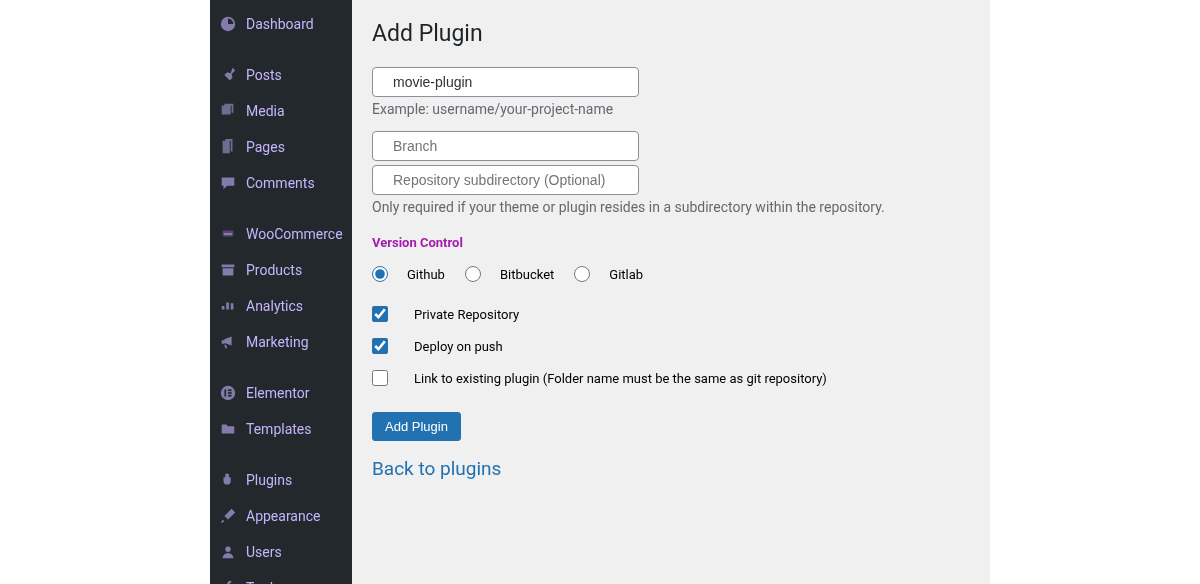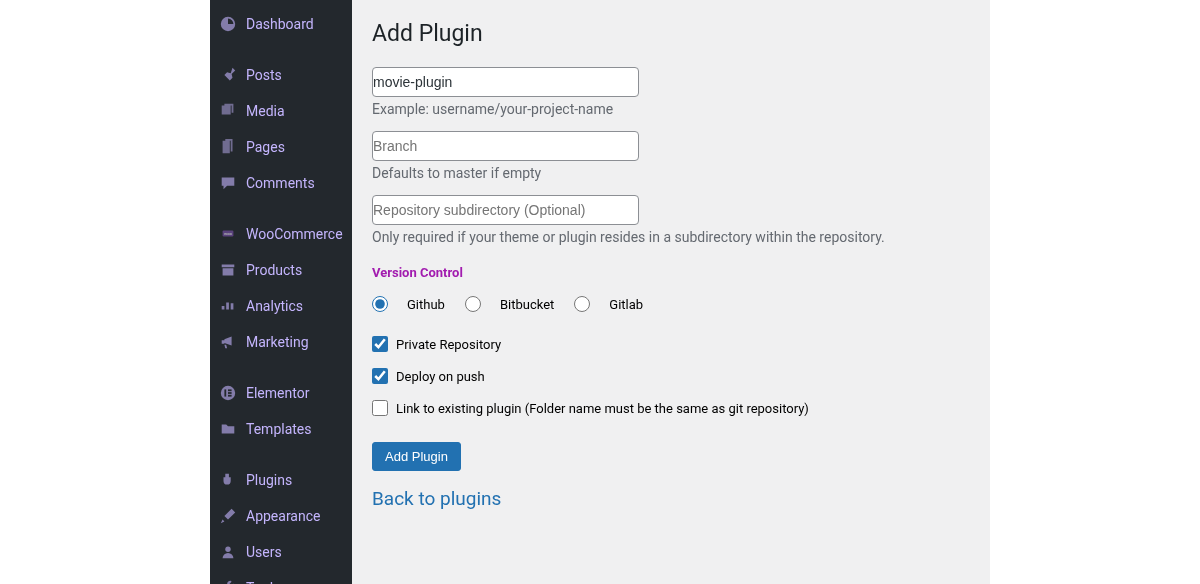--- a/index.html
+++ b/index.html
@@ -5,28 +5,28 @@
 * { margin: 0; padding: 0; box-sizing: border-box; }
 body { font-family: -apple-system, BlinkMacSystemFont, "Segoe UI", Roboto, sans-serif; font-size: 13px; background: #fff; }
 .wrapper { display: flex; width: 780px; margin: 0 auto; min-height: 584px; }
 .sidebar { width: 142px; background: #23282d; color: #eee; flex-shrink: 0; padding-top: 6px; }
 .menu-item { display: flex; align-items: center; padding: 8px 8px; color: #c4b5fd; cursor: pointer; font-size: 14px; }
 .menu-icon { width: 20px; height: 20px; margin-right: 8px; display: inline-flex; align-items: center; justify-content: center; opacity: 0.6; flex-shrink: 0; }
 .menu-sep { height: 5px; margin: 5px 0; }
 .main { flex: 1; background: #f0f0f1; padding: 10px 20px 20px 20px; }
 .main h1 { font-size: 23px; font-weight: 400; color: #1d2327; margin: 10px 0 20px 0; }
 .form-row { margin-bottom: 4px; }
-.text-input { width: 267px; padding: 4px 0; border: 1px solid #8c8f94; border-radius: 4px; font-size: 14px; background: #fff; color: #2c3338; height: 30px; }
+.text-input { width: 267px; padding: 4px 20px; border: 1px solid #8c8f94; border-radius: 4px; font-size: 14px; background: #fff; color: #2c3338; height: 30px; }
 .text-input::placeholder { color: #757575; }
 .help-text { font-size: 14px; color: #646970; margin-top: 4px; margin-bottom: 14px; }
 .section-label { font-size: 13px; color: #a21caf; margin: 20px 0 16px 0; font-weight: 700; }
 .radio-row { display: flex; gap: 20px; align-items: center; margin-bottom: 24px; }
 .radio-item { display: flex; align-items: center; gap: 19px; cursor: pointer; }
 .radio-item input { width: 16px; height: 16px; accent-color: #2271b1; cursor: pointer; }
-.cb-row { display: flex; align-items: flex-end; gap: 8px; margin-bottom: 16px; }
+.cb-row { display: flex; align-items: flex-end; gap: 26px; margin-bottom: 16px; }
 .cb-row input { width: 16px; height: 16px; accent-color: #2271b1; cursor: pointer; }
 .cb-row label { cursor: pointer; font-size: 13px; }
 .btn-primary { background: #2271b1; color: #fff; border: 1px solid #2271b1; border-radius: 3px; padding: 6px 12px; font-size: 13px; cursor: pointer; margin-top: 10px; margin-bottom: 16px; }
 .back-link { color: #2271b1; font-size: 19px; cursor: pointer; }
 svg { fill: currentColor; }
 </style>
 </head>
 <body>
 
 <div class="wrapper">
@@ -168,21 +168,20 @@
     <h1>Add Plugin</h1>
 
     <div class="form-row">
       <input type="text" class="text-input" value="movie-plugin" style="">
     </div>
     <div class="help-text">Example: username/your-project-name</div>
 
     <div class="form-row">
       <input type="text" class="text-input" placeholder="Branch" style="">
     </div>
-    <div class="help-text">Defaults to master if empty</div>
 
     <div class="form-row">
       <input type="text" class="text-input" placeholder="Repository subdirectory (Optional)" style="">
     </div>
     <div class="help-text">Only required if your theme or plugin resides in a subdirectory within the repository.</div>
 
     <div class="section-label">Version Control</div>
 
     <div class="radio-row">
       <label class="radio-item">

